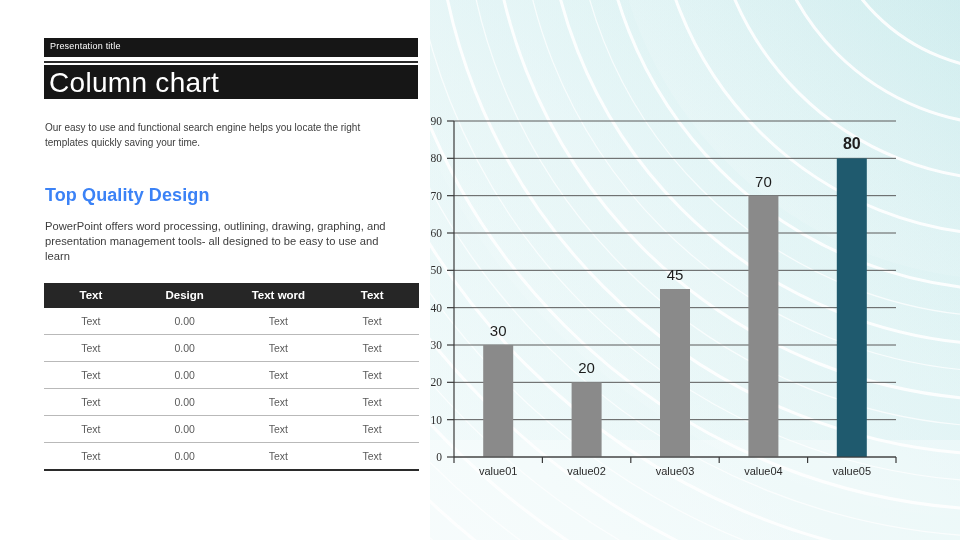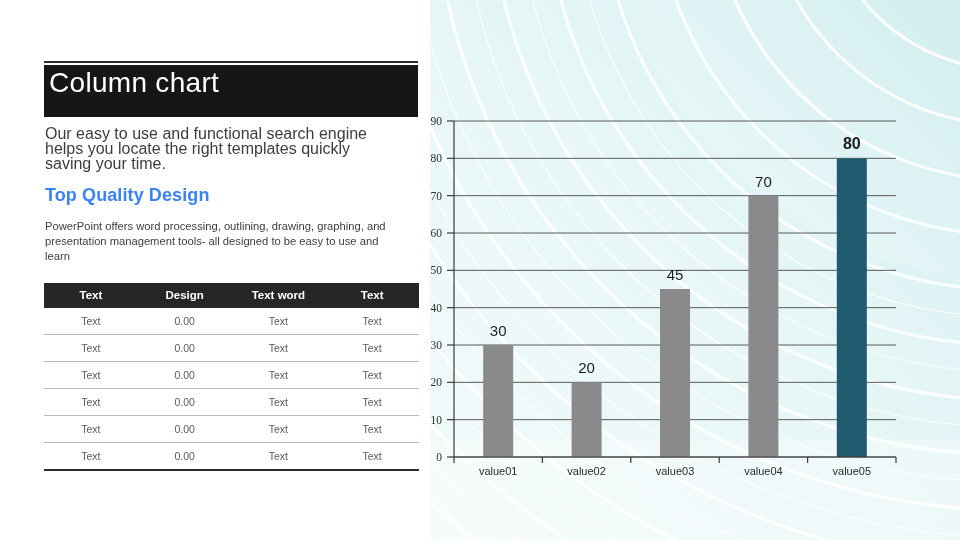--- a/index.html
+++ b/index.html
@@ -60,40 +60,40 @@
     width: 374px;
     height: 2px;
     background: #2b2b2b;
   }
 
   #title-bar {
     position: absolute;
     left: 44px;
     top: 65px;
     width: 374px;
-    height: 52px;
+    height: 34px;
     background: #161616;
   }
   #page-title {
     position: absolute;
     left: 5px;
     top: 2px;
     font-size: 28px;
     color: #ffffff;
     font-weight: 300;
     letter-spacing: .3px;
     white-space: nowrap;
   }
 
   #intro-text {
     position: absolute;
     left: 45px;
     top: 110px;
     width: 350px;
-    font-size: 16px;
+    font-size: 10px;
     line-height: 15px;
     color: #3d3d3d;
   }
 
   #section-heading {
     position: absolute;
     left: 45px;
     top: 170px;
     font-size: 18px;
     font-weight: bold;
@@ -253,20 +253,23 @@
       <circle cx="1010" cy="-120" r="437"></circle>
     </g>
 
     <rect x="0" y="0" width="430" height="540" fill="#ffffff" opacity="0.72"></rect>
     <rect x="430" y="440" width="530" height="100" fill="#ffffff" opacity="0.30"></rect>
   </g>
 </svg>
 
 <div id="left-panel">
 
+  <div id="eyebrow-bar">
+    <span id="eyebrow-label">Presentation title</span>
+  </div>
 
   <div id="title-rule"></div>
 
   <div id="title-bar">
     <span id="page-title">Column chart</span>
   </div>
 
   <p id="intro-text">Our easy to use and functional search engine helps you locate the right templates quickly saving your time.</p>
 
   <h2 id="section-heading">Top Quality Design</h2>

